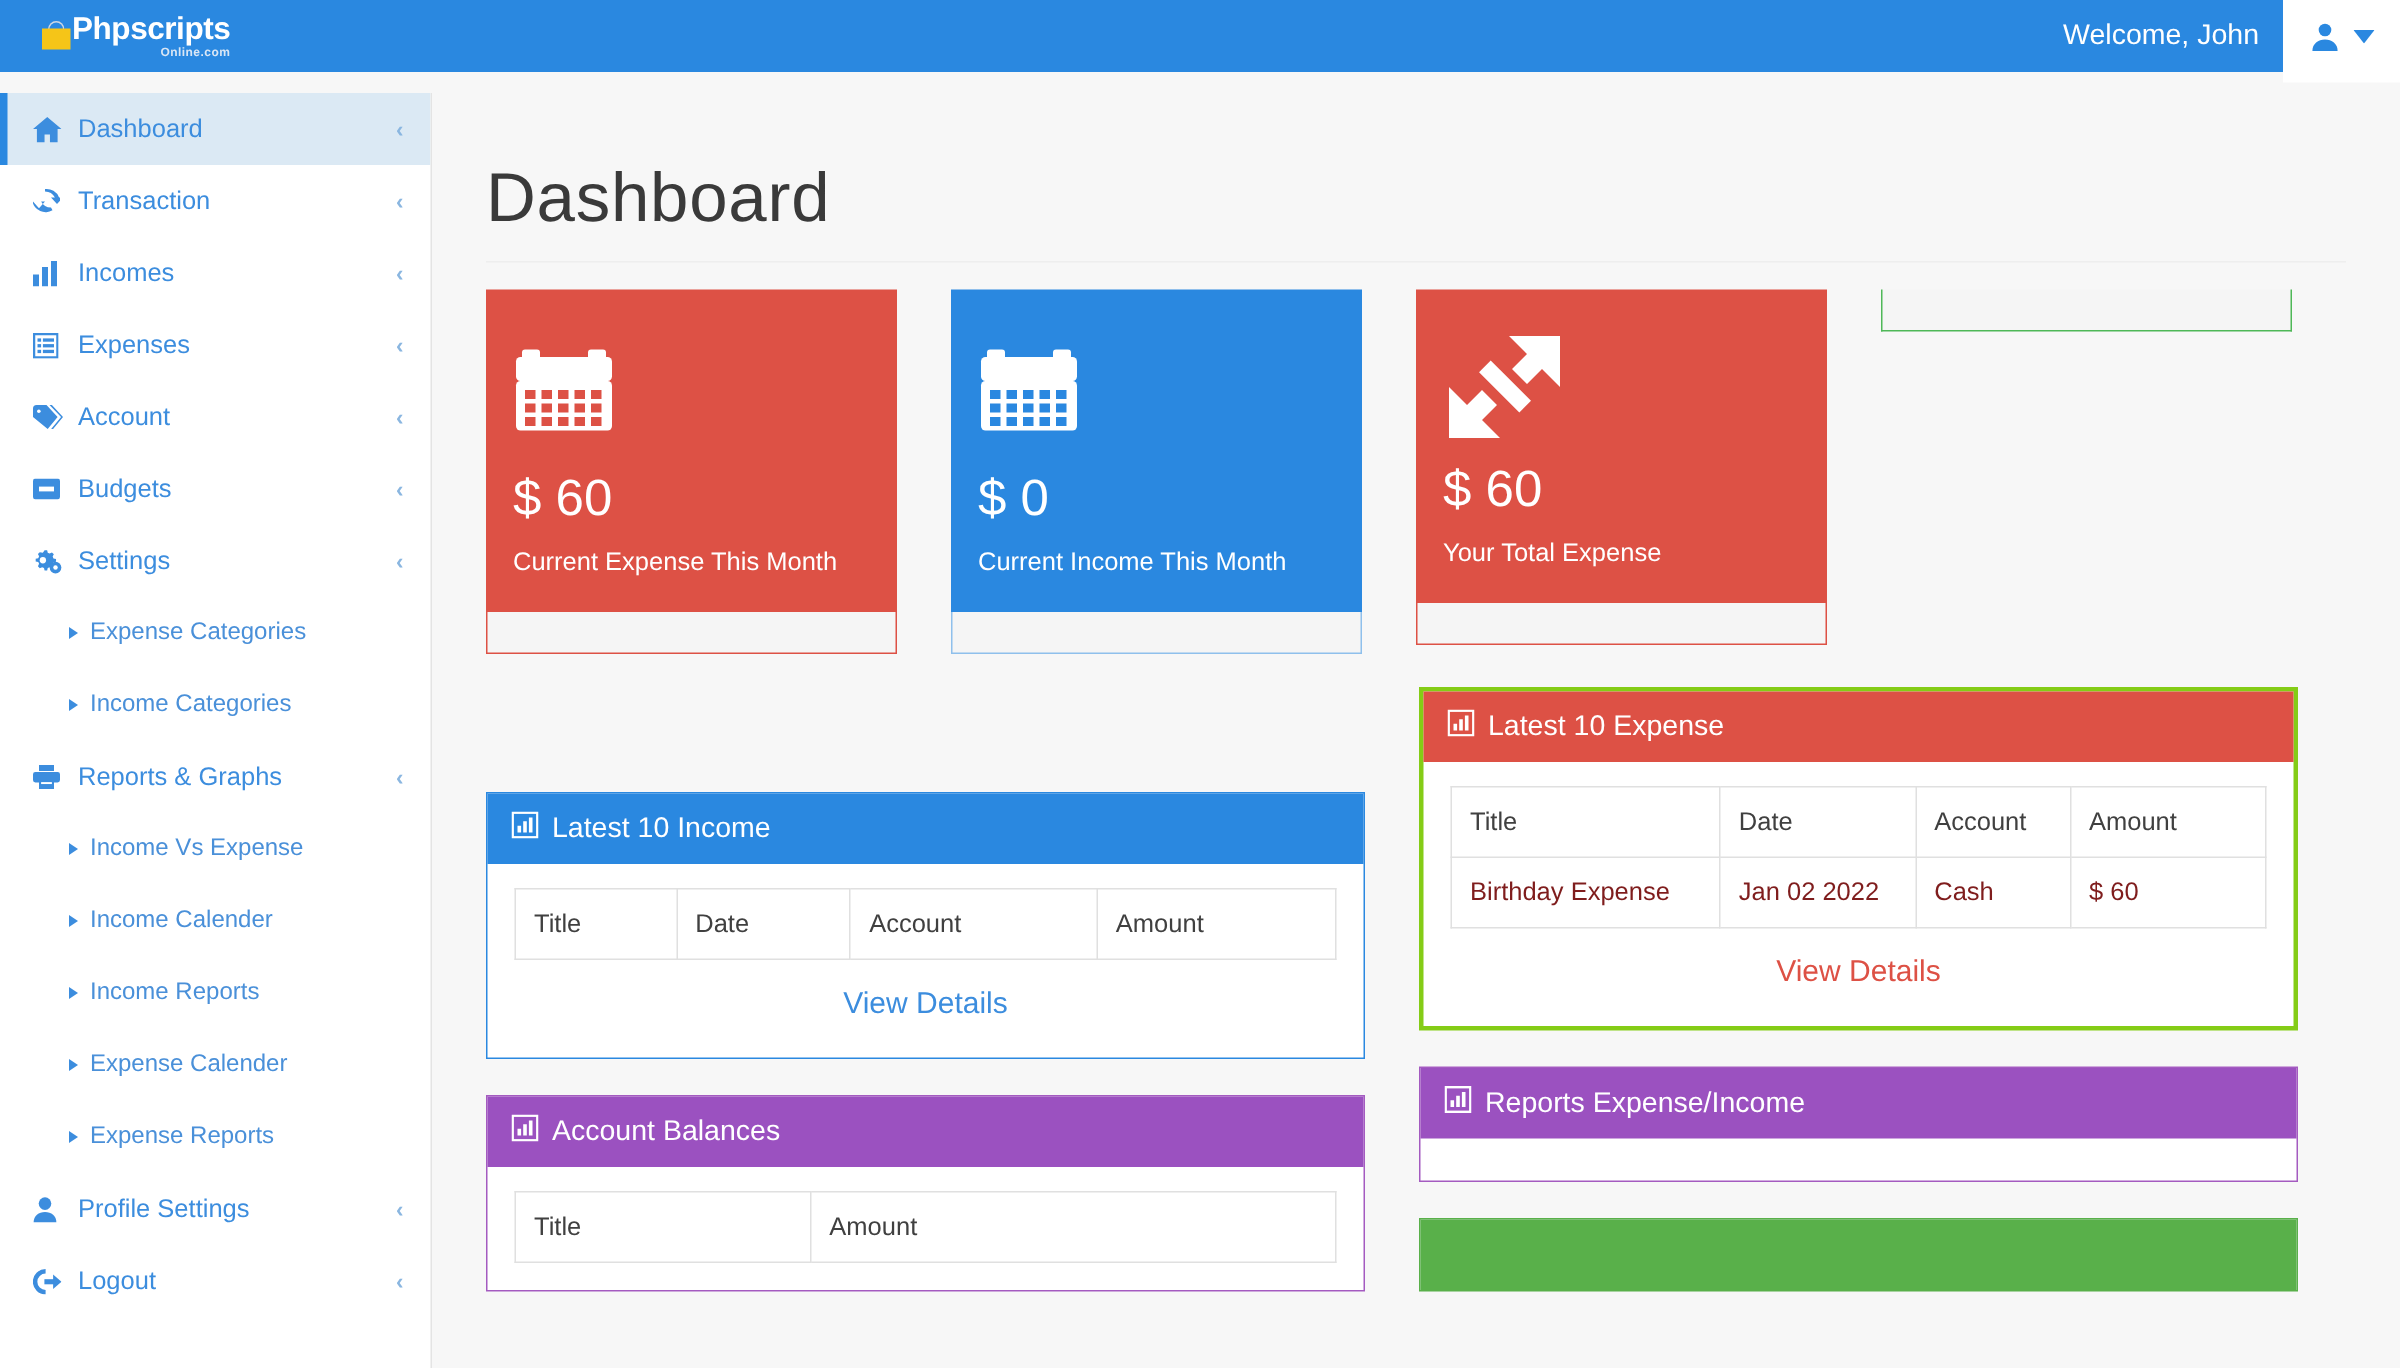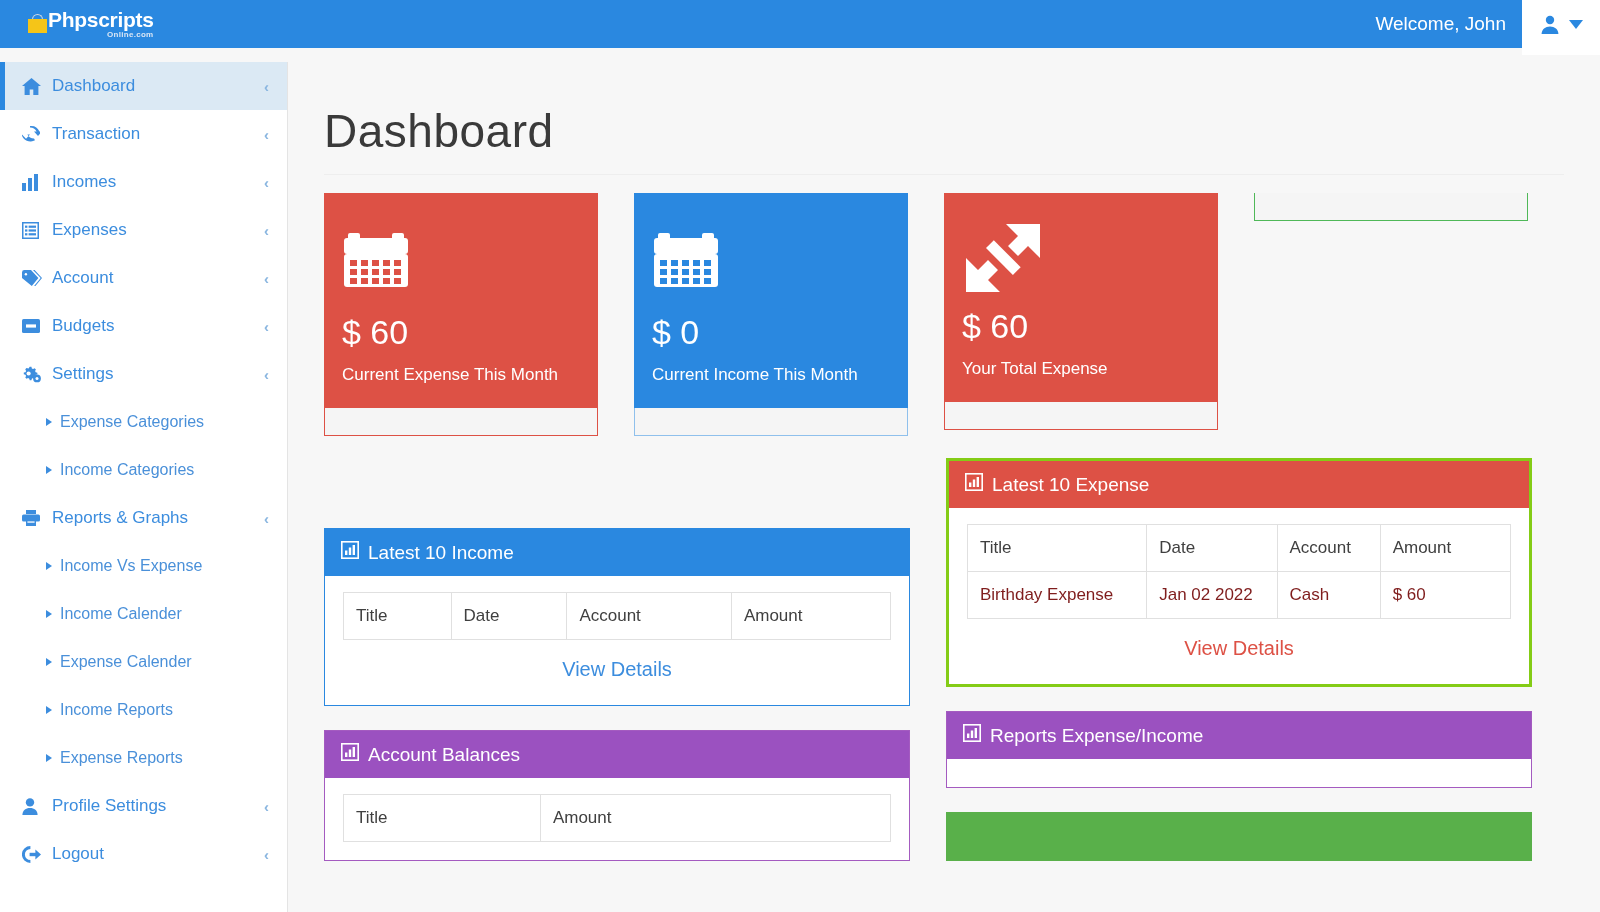--- a/index.html
+++ b/index.html
@@ -292,25 +292,25 @@
   <div class="nav-sub">
     <span class="tri"></span>
     <span>Income Vs Expense</span>
   </div>
   <div class="nav-sub">
     <span class="tri"></span>
     <span>Income Calender</span>
   </div>
   <div class="nav-sub">
     <span class="tri"></span>
+    <span>Income Reports</span>
+  </div>
+  <div class="nav-sub">
+    <span class="tri"></span>
     <span>Expense Calender</span>
-  </div>
-  <div class="nav-sub">
-    <span class="tri"></span>
-    <span>Income Reports</span>
   </div>
   <div class="nav-sub">
     <span class="tri"></span>
     <span>Expense Reports</span>
   </div>
 
   <div class="nav-item">
     <span class="nav-ico">
       <svg width="16" height="17" viewBox="0 0 16 17">
         <circle cx="8" cy="4.4" r="4.2" fill="#3c8dde"></circle>

